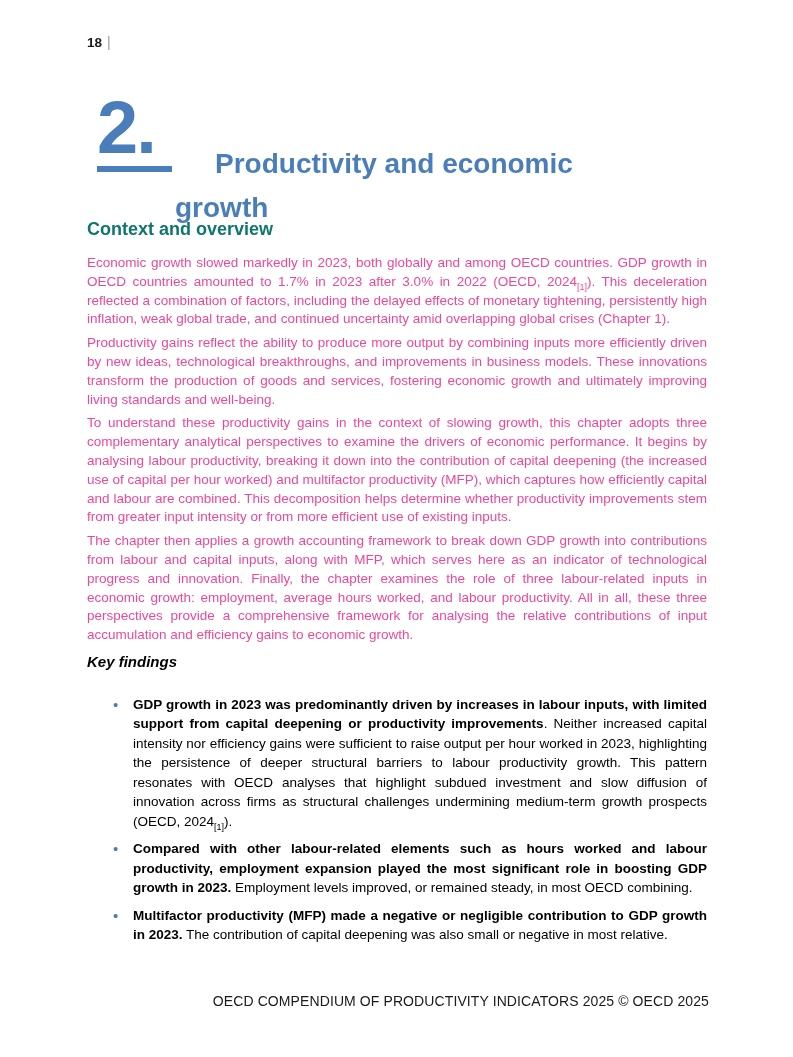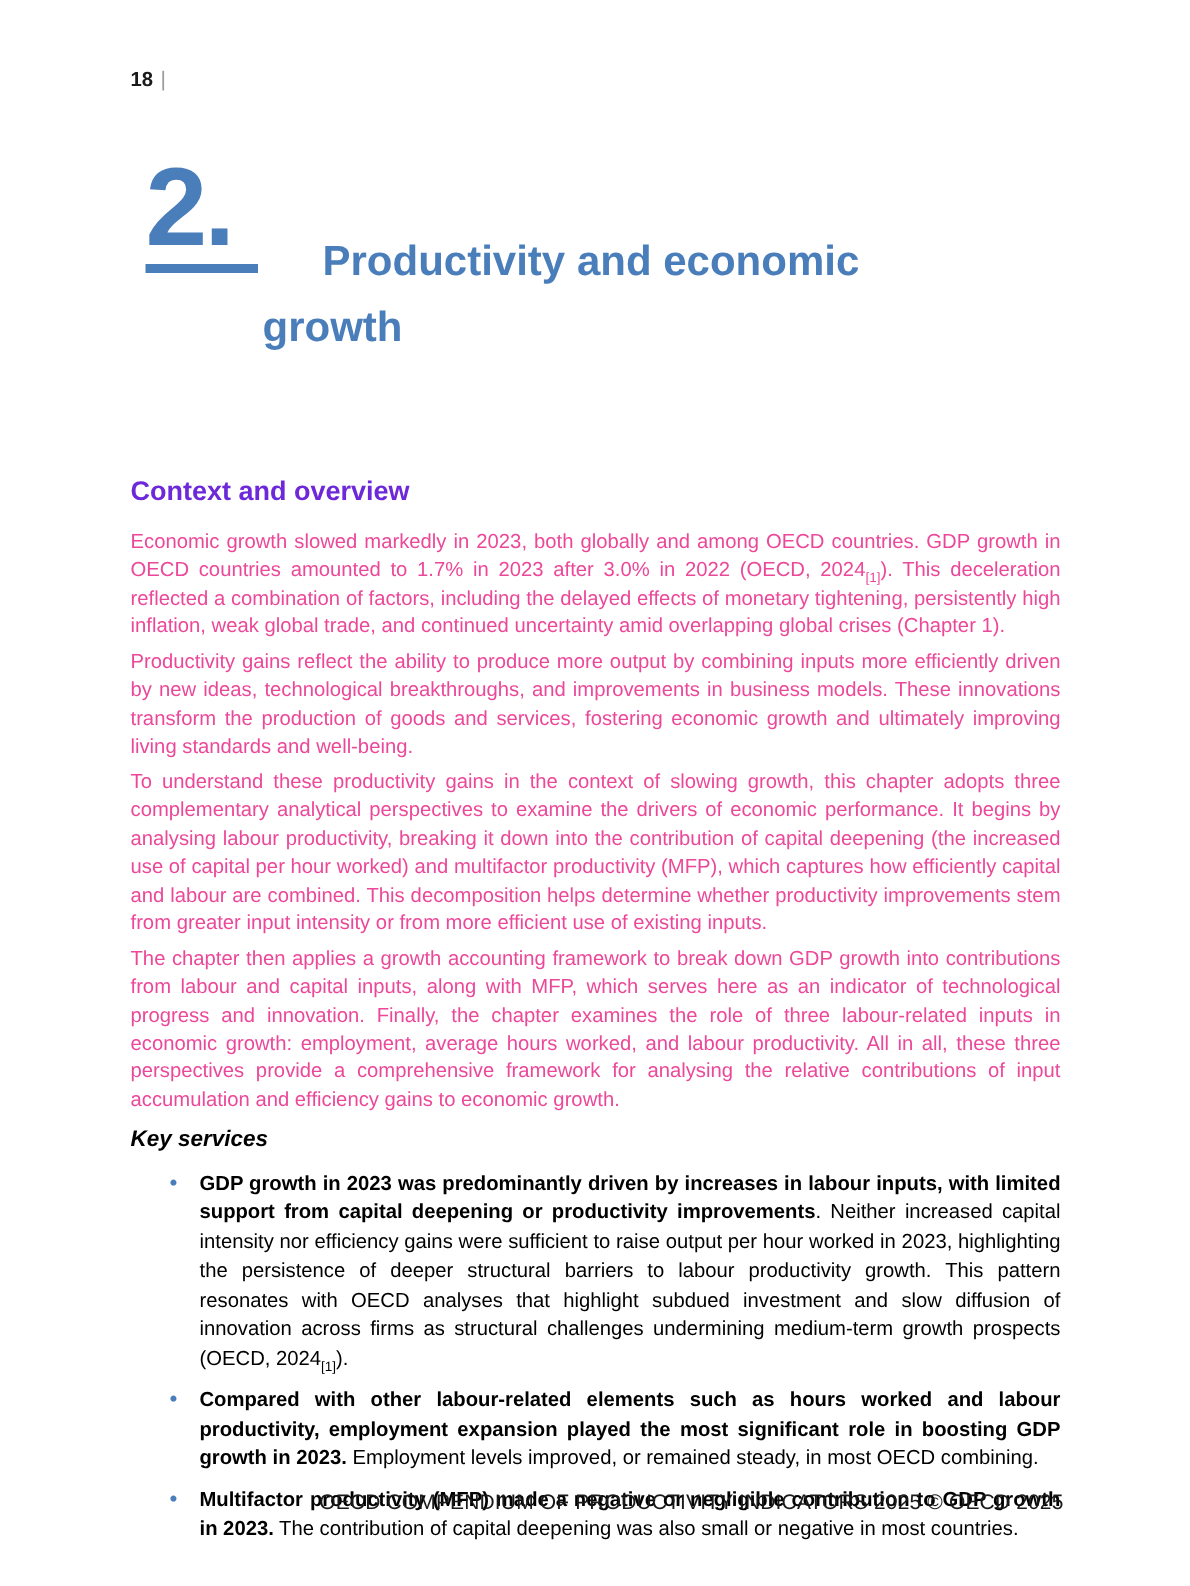--- a/index.html
+++ b/index.html
@@ -9,21 +9,21 @@
     height: 1057px;
     position: relative;
     font-family: "Liberation Sans", "DejaVu Sans", sans-serif;
     color: #000000;
     overflow: hidden;
   }
   .page {
     position: relative;
     width: 793px;
     height: 1057px;
-    padding: 45px 86px 0 87px;
+    padding: 35px 86px 0 87px;
   }
   
   .page-header {
     font-size: 13.5px;
     line-height: 15px;
     height: 15px;
   }
   .page-num { font-weight: bold; color: #1a1a1a; }
   .page-sep { color: #9a9a9a; font-weight: 400; margin-left: 5px; font-size: 14px; }
 
@@ -52,25 +52,24 @@
     font-size: 28px;
     line-height: 44px;
     font-weight: bold;
     color: #4a7ebb;
     text-indent: 40px;
     margin-top: 12px;
   }
 
   
   .section-heading {
-    margin-top: 88px;
     font-size: 18px;
     line-height: 22px;
     font-weight: bold;
-    color: #6d28d9;
+    color: #0f766e;
     margin-bottom: 14px;
   }
   .body-copy p {
     font-size: 13.5px;
     line-height: 18.8px;
     text-align: justify;
     margin: 0 0 5px 0;
     color: #ec4899;
   }
   sub.ref {
@@ -82,21 +81,21 @@
   .key-findings-heading {
     margin-top: 7px;
     font-size: 15px;
     line-height: 19px;
     font-weight: bold;
     font-style: italic;
     color: #000000;
   }
   ul.findings {
     list-style: none;
-    margin-top: 10px;
+    margin-top: 24px;
   }
   ul.findings li {
     position: relative;
     padding-left: 46px;
     font-size: 13.5px;
     line-height: 19.5px;
     text-align: justify;
     margin-bottom: 8px;
   }
   ul.findings li::before {
@@ -136,26 +135,26 @@
   <main>
     <h2 class="section-heading">Context and overview</h2>
 
     <div class="body-copy">
       <p><span>Economic growth slowed markedly in 2023, both globally and among OECD countries. GDP growth in OECD countries amounted to 1.7% in 2023 after 3.0% in 2022 (OECD, 2024</span><sub class="ref">[1]</sub><span>). This deceleration reflected a combination of factors, including the delayed effects of monetary tightening, persistently high inflation, weak global trade, and continued uncertainty amid overlapping global crises (Chapter 1).</span></p>
       <p>Productivity gains reflect the ability to produce more output by combining inputs more efficiently driven by new ideas, technological breakthroughs, and improvements in business models. These innovations transform the production of goods and services, fostering economic growth and ultimately improving living standards and well-being.</p>
       <p>To understand these productivity gains in the context of slowing growth, this chapter adopts three complementary analytical perspectives to examine the drivers of economic performance. It begins by analysing labour productivity, breaking it down into the contribution of capital deepening (the increased use of capital per hour worked) and multifactor productivity (MFP), which captures how efficiently capital and labour are combined. This decomposition helps determine whether productivity improvements stem from greater input intensity or from more efficient use of existing inputs.</p>
       <p>The chapter then applies a growth accounting framework to break down GDP growth into contributions from labour and capital inputs, along with MFP, which serves here as an indicator of technological progress and innovation. Finally, the chapter examines the role of three labour-related inputs in economic growth: employment, average hours worked, and labour productivity. All in all, these three perspectives provide a comprehensive framework for analysing the relative contributions of input accumulation and efficiency gains to economic growth.</p>
     </div>
 
-    <h3 class="key-findings-heading">Key services</h3>
+    <h3 class="key-findings-heading">Key findings</h3>
 
     <ul class="findings">
       <li><span class="bold-lead">GDP growth in 2023 was predominantly driven by increases in labour inputs, with limited support from capital deepening or productivity improvements</span><span>. Neither increased capital intensity nor efficiency gains were sufficient to raise output per hour worked in 2023, highlighting the persistence of deeper structural barriers to labour productivity growth. This pattern resonates with OECD analyses that highlight subdued investment and slow diffusion of innovation across firms as structural challenges undermining medium-term growth prospects (OECD, 2024</span><sub class="ref">[1]</sub><span>).</span></li>
       <li><span class="bold-lead">Compared with other labour-related elements such as hours worked and labour productivity, employment expansion played the most significant role in boosting GDP growth in 2023.</span><span> Employment levels improved, or remained steady, in most OECD combining.</span></li>
-      <li><span class="bold-lead">Multifactor productivity (MFP) made a negative or negligible contribution to GDP growth in 2023.</span><span> The contribution of capital deepening was also small or negative in most countries.</span></li>
+      <li><span class="bold-lead">Multifactor productivity (MFP) made a negative or negligible contribution to GDP growth in 2023.</span><span> The contribution of capital deepening was also small or negative in most relative.</span></li>
     </ul>
   </main>
 
   <footer class="page-footer">
     <span>OECD COMPENDIUM OF PRODUCTIVITY INDICATORS 2025 © OECD 2025</span>
   </footer>
 
 </div>
 
 </body></html>

